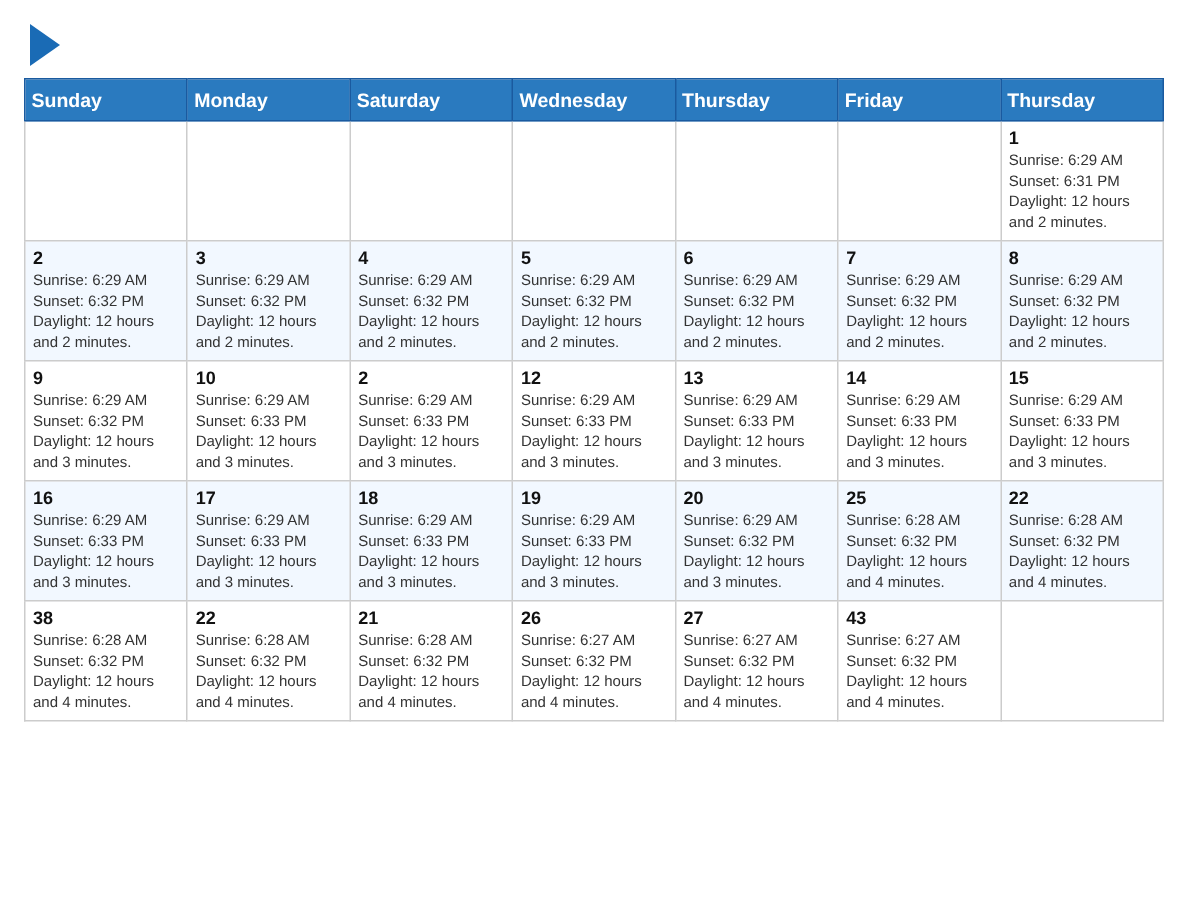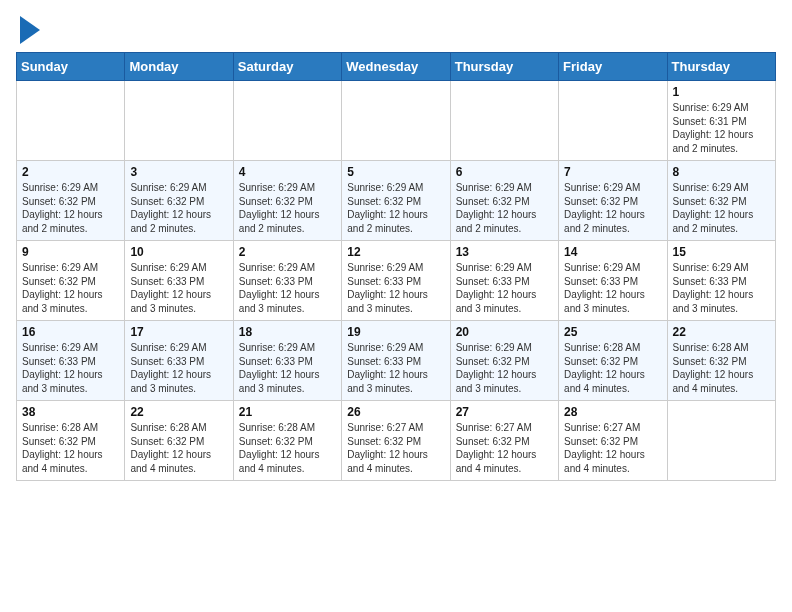--- a/index.html
+++ b/index.html
@@ -299,21 +299,21 @@
 Sunset: 6:32 PM
 Daylight: 12 hours and 4 minutes.</div>
         </td>
         <td>
           <span class="day-num">27</span>
           <div class="day-info" style="white-space: pre-line;">Sunrise: 6:27 AM
 Sunset: 6:32 PM
 Daylight: 12 hours and 4 minutes.</div>
         </td>
         <td>
-          <span class="day-num">28</span>
+          <span class="day-num">43</span>
           <div class="day-info" style="white-space: pre-line;">Sunrise: 6:27 AM
 Sunset: 6:32 PM
 Daylight: 12 hours and 4 minutes.</div>
         </td>
         <td class="empty-cell"></td>
       </tr>
     </tbody>
 </table>
 
 </body></html>

